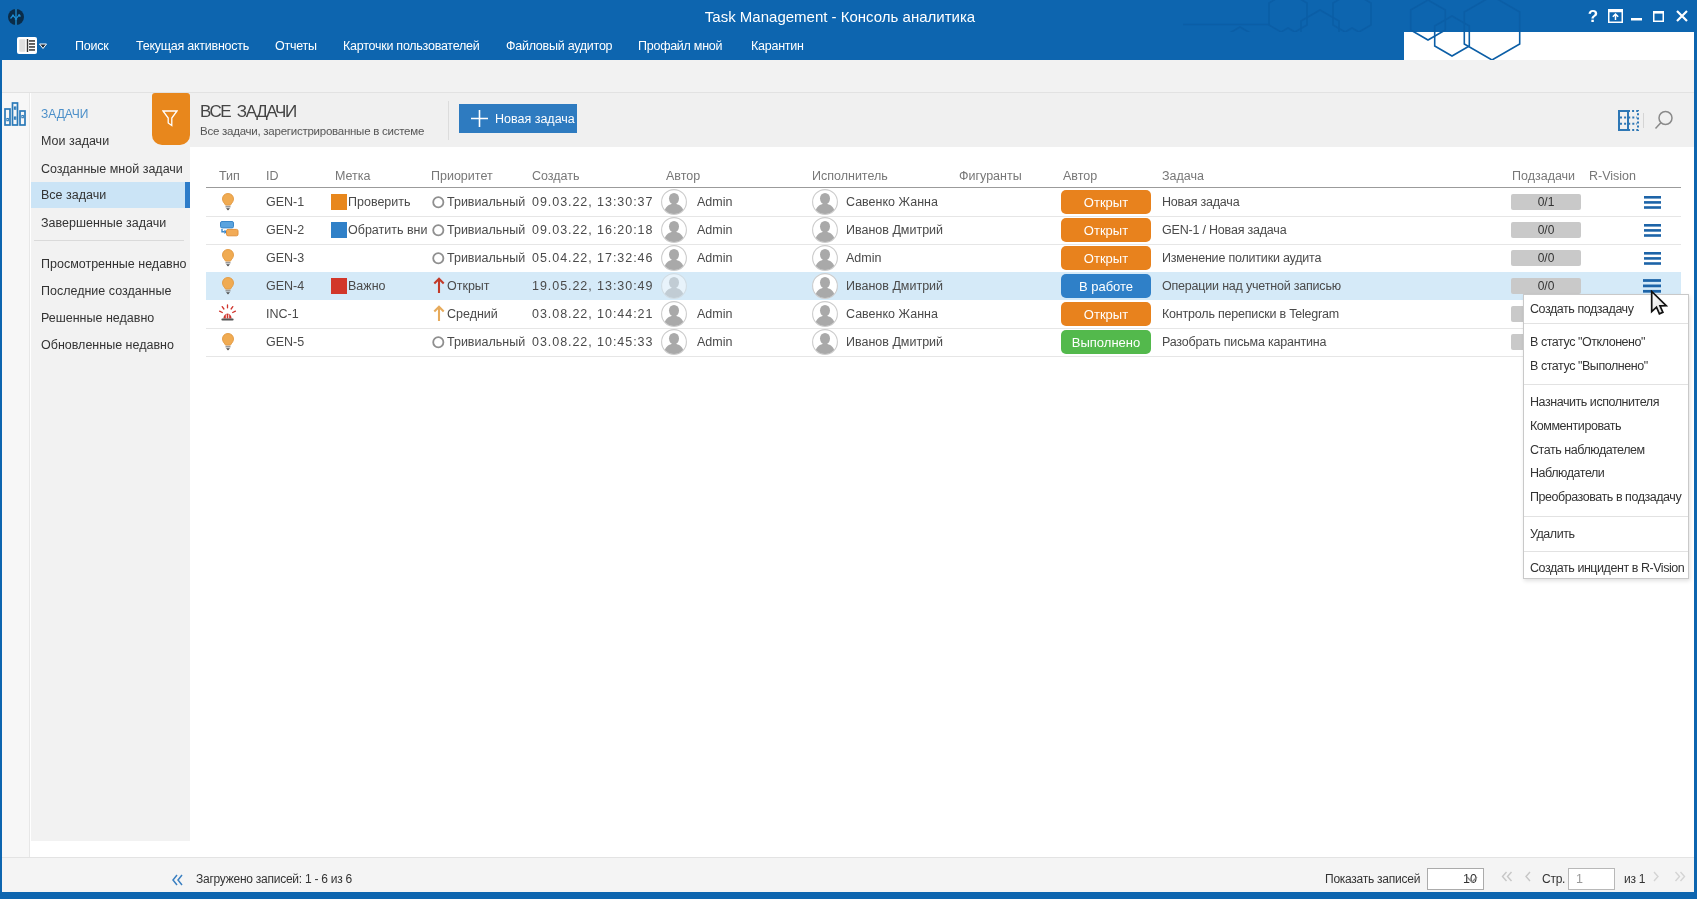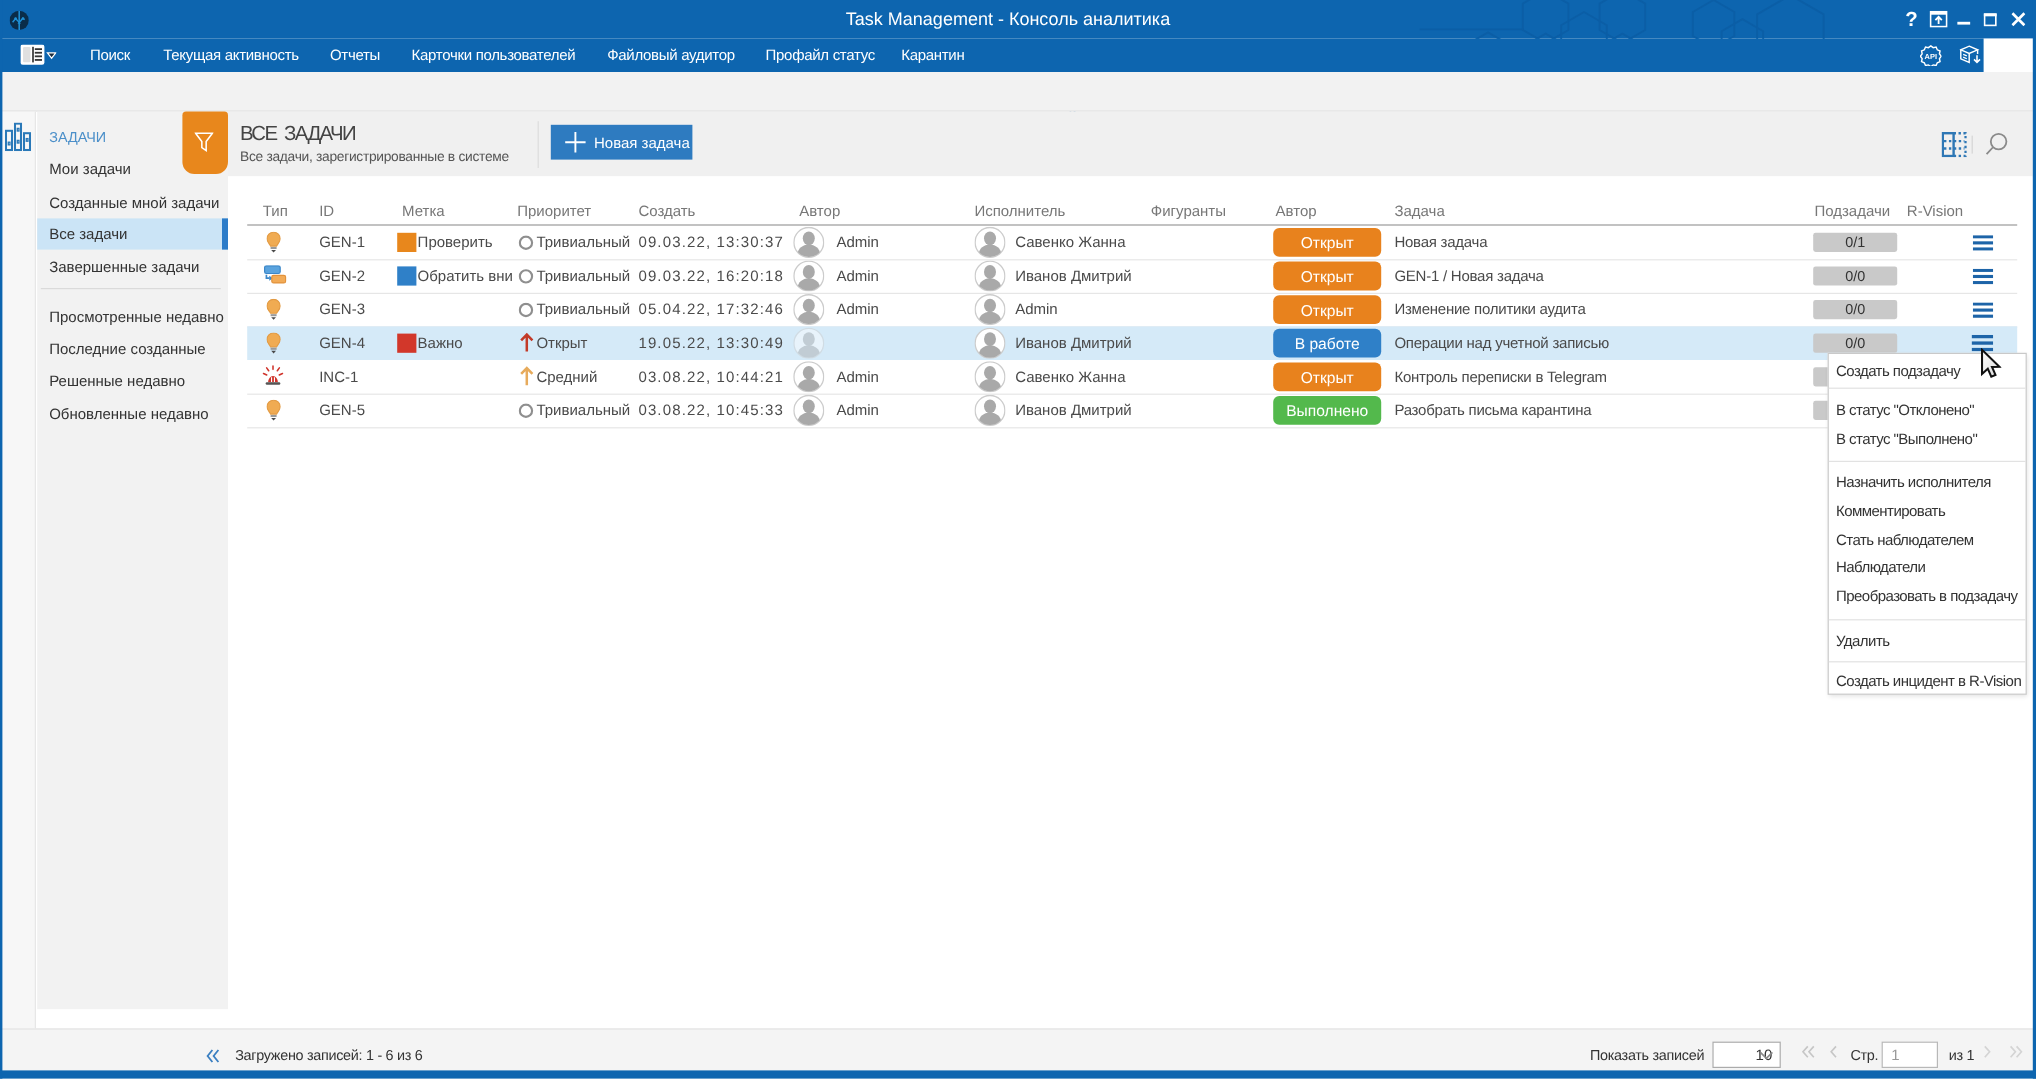--- a/index.html
+++ b/index.html
@@ -3,21 +3,21 @@
 <meta charset="utf-8">
 <style>
 * { margin:0; padding:0; box-sizing:border-box; }
 html,body { width:1697px; height:899px; overflow:hidden; }
 body { font-family:"Liberation Sans", sans-serif; position:relative; background:#fff; }
 .abs { position:absolute; }
 svg { display:block; }
 
 #titlebar { position:absolute; left:0; top:0; width:1697px; height:32px; background:#0d65af; }
 #title-text { position:absolute; left:0; top:0; width:1680px; height:32px; line-height:34px; text-align:center; color:#fff; font-size:15px; }
-#tabbar { position:absolute; left:0; top:32px; width:1653px; height:28px; background:#0d65af; }
+#tabbar { position:absolute; left:0; top:32px; width:1404px; height:28px; background:#0d65af; }
 .tab { position:absolute; top:0; height:28px; line-height:29px; color:#fff; font-size:12.5px; letter-spacing:-0.25px; white-space:nowrap; }
 #tab-active { position:absolute; left:820px; top:0; width:123px; height:28px; background:#fff;margin-top:42px; }
 #tab-active span { display:block; text-align:center; color:#0d65af; font-size:12.5px; letter-spacing:-0.25px; line-height:29px; }
 #substrip { position:absolute; left:0; top:60px; width:1697px; height:33px; background:#f2f2f2; }
 
 #rail { position:absolute; left:0; top:93px; width:30px; height:764px; background:#f7f7f7; border-right:1px solid #e7e7e7; }
 #sidebar { position:absolute; left:31px; top:93px; width:159px; height:748px; background:#f2f2f2; }
 #side-title { position:absolute; left:10px; top:14px; font-size:12px; color:#4b8fc9; }
 .side-item { position:absolute; left:0; width:159px; height:28px; line-height:28px; padding-left:10px; font-size:12.5px; color:#333; white-space:nowrap; }
 #side-sel { position:absolute; left:0; top:89px; width:159px; height:26px; background:#cbe4f6; border-right:5px solid #2c7cc9; }
@@ -112,21 +112,21 @@
       <rect x="12" y="9.2" width="6" height="1.5"></rect>
       <rect x="12" y="12.2" width="6" height="1.5"></rect>
     </g>
     <path d="M22.5 7 h7 l-3.5 4.5 z" fill="#1b2b3a" stroke="#fff" stroke-width="1"></path>
   </svg>
   <div class="tab" style="left:75px;">Поиск</div>
   <div class="tab" style="left:136px;">Текущая активность</div>
   <div class="tab" style="left:275px;">Отчеты</div>
   <div class="tab" style="left:343px;">Карточки пользователей</div>
   <div class="tab" style="left:506px;">Файловый аудитор</div>
-  <div class="tab" style="left:638px;">Профайл статус</div>
+  <div class="tab" style="left:638px;">Профайл мной</div>
   <div class="tab" style="left:751px;">Карантин</div>
   <div id="tab-active">
       <span>Task Management</span>
     </div>
   <svg class="abs" style="left:1600px;top:5px;" width="18" height="18" viewBox="0 0 18 18">
     <path d="M9 1.2 l2 1.5 2.4-.5 1 2.3 2.3 1 -.5 2.4 1.5 2 -1.5 2 .5 2.4 -2.3 1 -1 2.3 -2.4 -.5 -2 1.5 -2 -1.5 -2.4 .5 -1 -2.3 -2.3 -1 .5 -2.4 -1.5 -2 1.5 -2 -.5 -2.4 2.3 -1 1 -2.3 2.4 .5 z" fill="none" stroke="#fff" stroke-width="1.2"></path>
     <text x="9" y="11.8" font-size="6.2" font-weight="bold" fill="#fff" text-anchor="middle" font-family="Liberation Sans, sans-serif">API</text>
   </svg>
   <svg class="abs" style="left:1633px;top:5px;" width="19" height="18" viewBox="0 0 19 18">
     <path d="M8 1.5 L15 4.5 L8 7.5 L1 4.5 Z" fill="none" stroke="#fff" stroke-width="1.2"></path>

